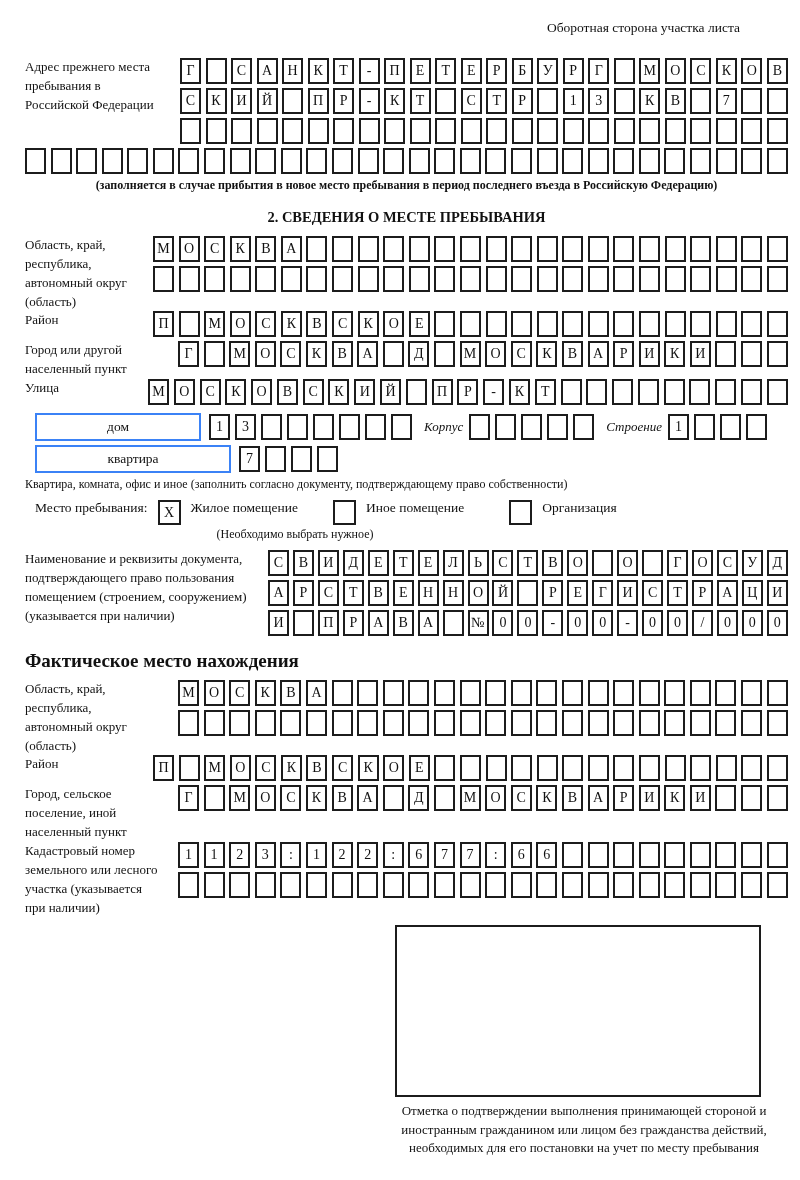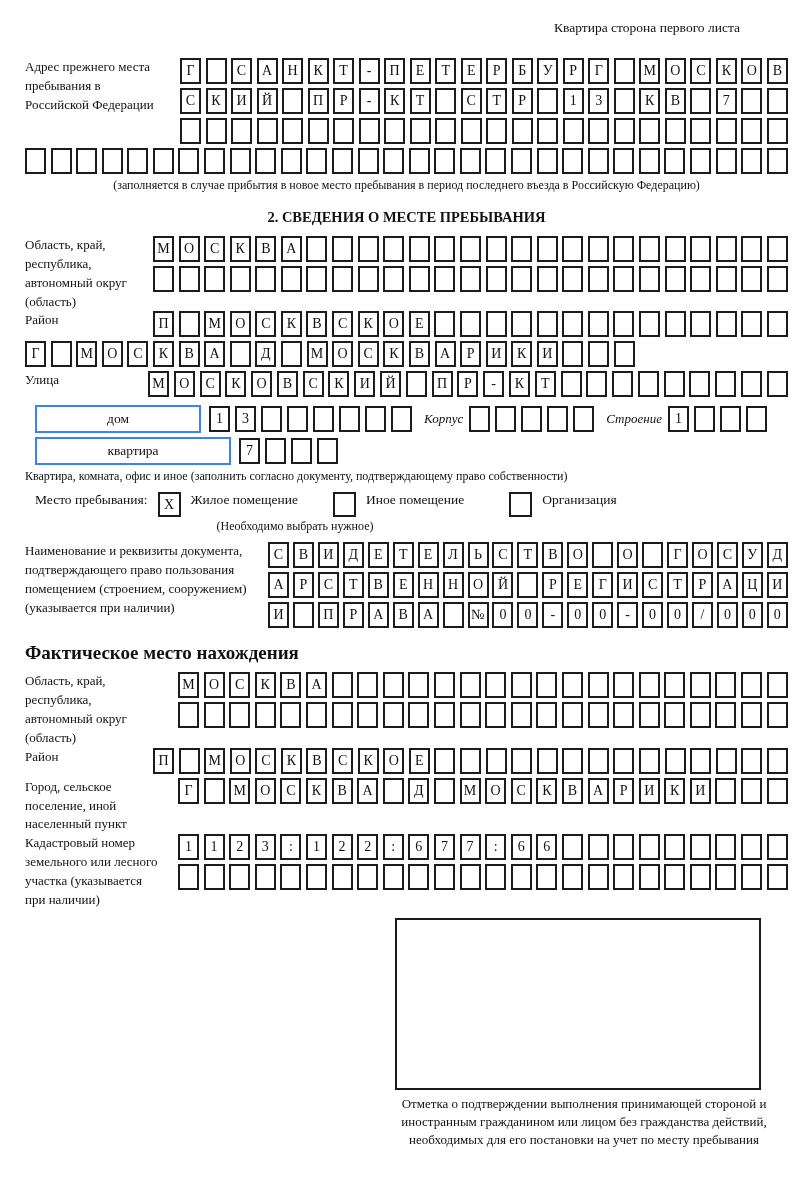--- a/index.html
+++ b/index.html
@@ -19,21 +19,21 @@
   .gridcol { flex:0 0 auto; }
   .cells { display:flex; justify-content:space-between; margin-bottom:4px; }
   .g608 { width:608px; } .g635 { width:635px; } .g610 { width:610px; } .g640 { width:640px; } .g520 { width:520px; } .g763 { width:763px; }
   .cell {
     box-sizing:border-box; width:21px; height:26px; border:2px solid #1c1c1c;
     display:flex; align-items:center; justify-content:center;
     font-size:14px; line-height:1; background:#fff; flex:0 0 auto;
   }
 
   .note { font-size:12px; }
-  .note-center { text-align:center; margin:2px 0 16px 0; }
+  .note-center { text-align:center; margin:2px 0 16px 0;font-weight:bold; }
   .sec-title { text-align:center; font-weight:bold; font-size:14.5px; margin:4px 0 10px 0; }
 
   .inline-row { display:flex; align-items:center; margin:4px 0 4px 10px; }
   .labelbox {
     box-sizing:border-box; border:2px solid #3b82f6; height:28px;
     display:flex; align-items:center; justify-content:center; font-size:13.5px; flex:0 0 auto;
   }
   .dom-box { width:166px; } .kv-box { width:196px; }
   .inline-cells { display:flex; gap:5px; margin-left:8px; flex:0 0 auto; }
   .inline-lbl { font-size:13px; margin-left:12px; flex:0 0 auto;font-style:italic; }
@@ -56,21 +56,21 @@
 
   .stamp-wrap { margin-left:358px; width:402px; margin-top:8px; }
   .stamp-box { box-sizing:border-box; margin-left:12px; width:366px; height:172px; border:2px solid #1c1c1c; background:#fff; }
   .stamp-caption { margin-top:5px; width:402px; text-align:center; font-size:13px; line-height:1.4; }
 </style>
 </head>
 <body>
 
 <div class="page">
 
-  <div class="header-note">Квартира сторона первого листа</div>
+  <div class="header-note">Оборотная сторона участка листа</div>
 
   <div>
     <div class="frow">
       <div class="lbl w155">Адрес прежнего места пребывания в Российской Федерации</div>
       <div class="gridcol">
         <div class="cells g608">
             <div class="cell">Г</div>
             <div class="cell"></div>
             <div class="cell">С</div>
             <div class="cell">А</div>
@@ -271,20 +271,21 @@
         <div class="cell"></div>
         <div class="cell"></div>
         <div class="cell"></div>
         <div class="cell"></div>
         <div class="cell"></div>
         <div class="cell"></div>
       </div>
   </div>
 
   <div class="frow">
+    <div class="lbl w153">Город или другой населенный пункт</div>
     <div class="cells g610">
         <div class="cell">Г</div>
         <div class="cell"></div>
         <div class="cell">М</div>
         <div class="cell">О</div>
         <div class="cell">С</div>
         <div class="cell">К</div>
         <div class="cell">В</div>
         <div class="cell">А</div>
         <div class="cell"></div>

